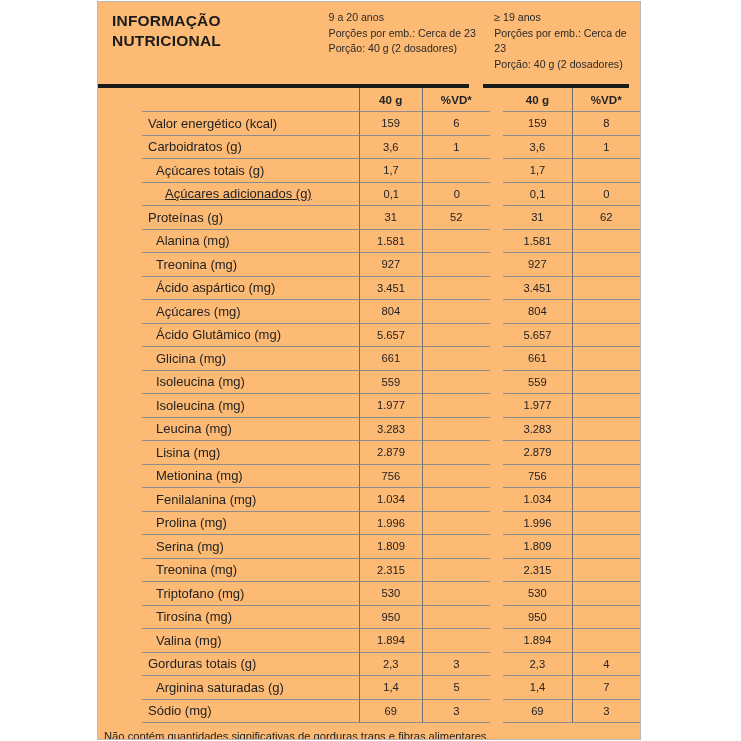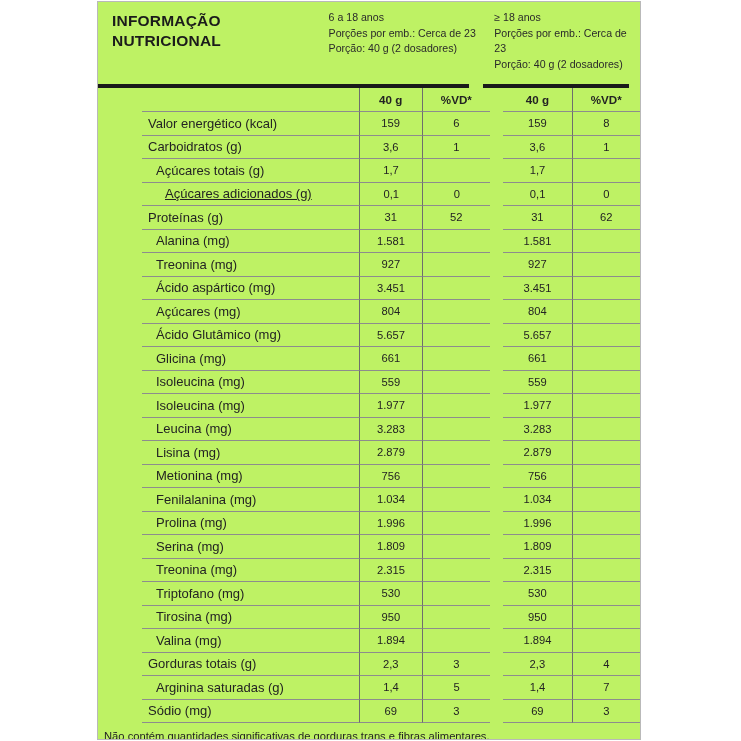--- a/index.html
+++ b/index.html
@@ -9,21 +9,21 @@
     background: #ffffff;
     font-family: "Liberation Sans", sans-serif;
     -webkit-font-smoothing: antialiased;
   }
 
   #panel {
     position: absolute;
     left: 97px; top: 1px;
     width: 544px; height: 739px;
     border: 1px solid #b9b9b9;
-    background: #bef264;
+    background: #fdba74;
     overflow: hidden;
   }
 
   
   .head {
     display: flex;
     height: 82px;
     align-items: flex-start;
   }
   .head-title {
@@ -115,27 +115,27 @@
 </head>
 <body>
 
 <div id="panel">
 
   <div class="head">
     <div class="head-title">INFORMAÇÃO
 NUTRICIONAL</div>
 
     <div class="head-col">
-      <div>6 a 18 anos</div>
+      <div>9 a 20 anos</div>
       <div>Porções por emb.: Cerca de 23</div>
       <div>Porção: 40 g (2 dosadores)</div>
     </div>
 
     <div class="head-col second">
-      <div>≥ 18 anos</div>
+      <div>≥ 19 anos</div>
       <div>Porções por emb.: Cerca de 23</div>
       <div>Porção: 40 g (2 dosadores)</div>
     </div>
   </div>
 
   <div class="thickrule">
     <div class="seg s1"></div>
       <div class="seg s2"></div>
       <div class="seg s3"></div>
       <div class="seg s4"></div>

